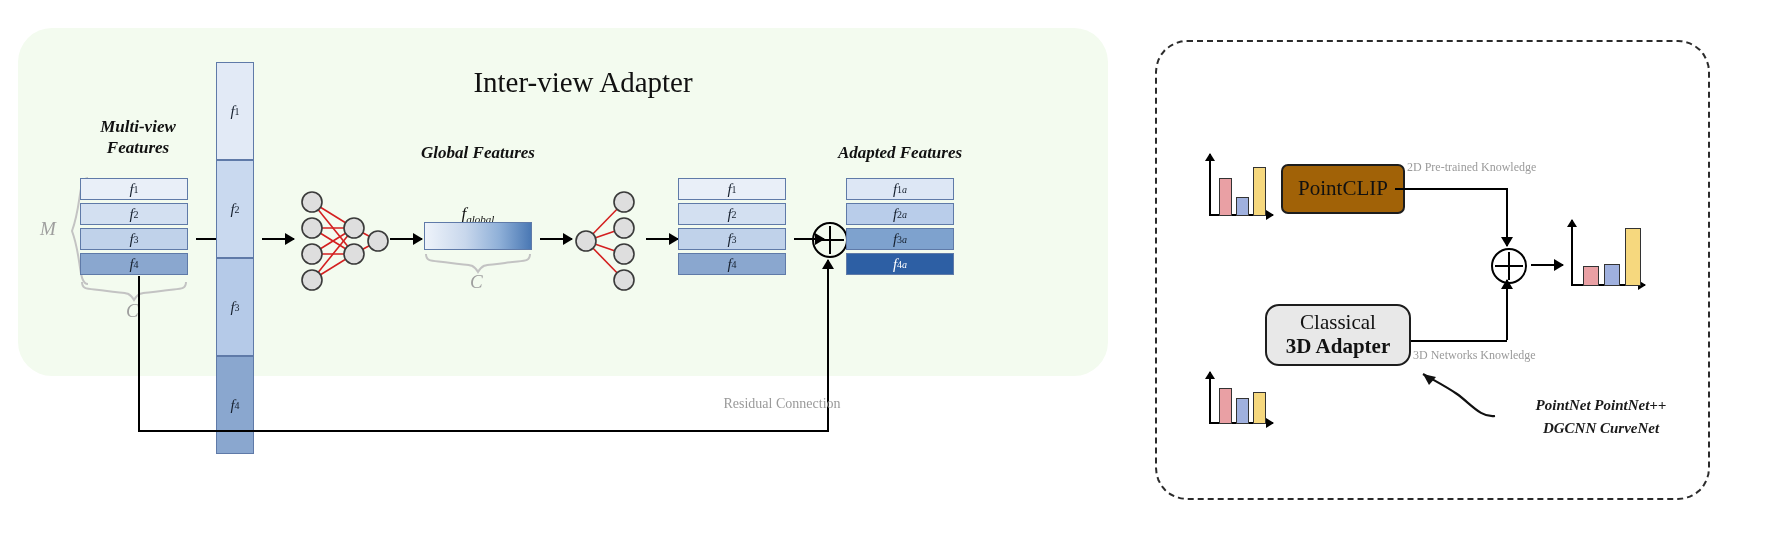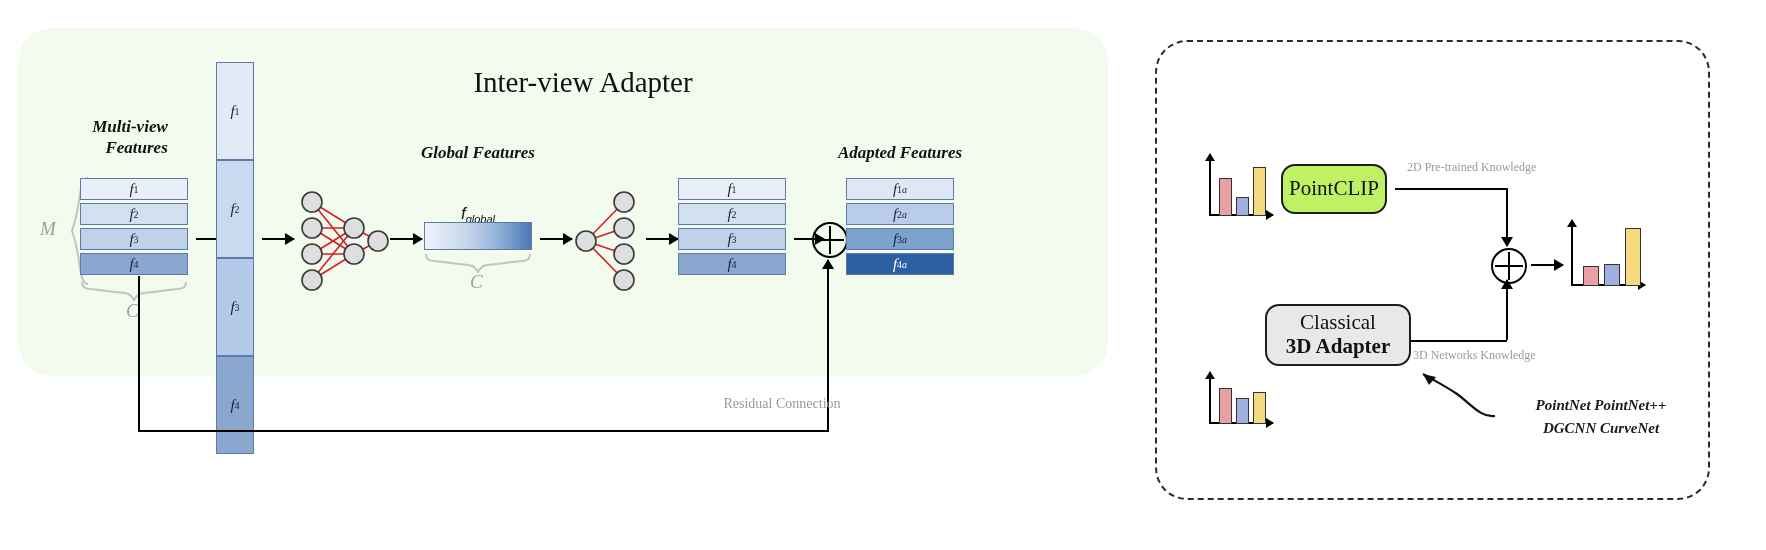--- a/index.html
+++ b/index.html
@@ -118,21 +118,21 @@
 </style>
 </head>
 <body>
 
 <div id="stage">
 
   <div id="left-panel">
 
     <div class="panel-title" style="left:565px;top:38px;transform:translateX(-50%);">Inter-view Adapter</div>
 
-    <div class="cap" style="left:112px;top:88px;transform:translateX(-50%);text-align:right;">Multi-view<br>Features</div>
+    <div class="cap" style="left:120px;top:88px;transform:translateX(-50%);">Multi-view<br>Features</div>
 
     <svg style="left:50px;top:148px;" width="24" height="110">
       <path d="M20 2 C10 2 14 28 4 55 C14 82 10 108 20 108" fill="none" stroke="#c3c3c3" stroke-width="2"></path>
     </svg>
     <div class="dimLabel" style="left:22px;top:190px;">M</div>
 
     <div class="fblock" style="left:62px;top:150px;width:108px;height:22px;background:#e9eff8;">
         <i>f</i>
         <sub>1</sub>
       </div>
@@ -196,21 +196,21 @@
         <circle cx="58" cy="40" r="10"></circle>
           <circle cx="58" cy="66" r="10"></circle>
         <circle cx="82" cy="53" r="10"></circle>
       </g>
     </svg>
 
     <div class="arrow" style="left:372px;top:210px;width:32px;"></div>
 
     <div class="cap" style="left:460px;top:114px;transform:translateX(-50%);">Global Features</div>
 
-    <div style="position:absolute;left:460px;top:176px;transform:translateX(-50%);font-family:Liberation Sans, sans-serif;font-style:italic;font-size:17px;color:#111;"><i>f</i><sub style="font-size:11px;">global</sub></div>
+    <div style="position:absolute;left:460px;top:176px;transform:translateX(-50%);font-family:Liberation Serif, serif;font-style:italic;font-size:17px;color:#111;"><i>f</i><sub style="font-size:11px;">global</sub></div>
 
     <div id="gfbar" style="left:406px;top:194px;width:108px;height:28px;"></div>
 
     <svg style="left:406px;top:224px;" width="108" height="22">
       <path d="M2 2 C2 11 10 8 27 11 C44 14 48 10 54 20 C60 10 64 14 81 11 C98 8 106 11 106 2" fill="none" stroke="#c3c3c3" stroke-width="2"></path>
     </svg>
     <div class="dimLabel" style="left:452px;top:243px;">C</div>
 
     <div class="arrow" style="left:522px;top:210px;width:32px;"></div>
 
@@ -289,21 +289,21 @@
 
 
     <div class="chartbox" style="left:52px;top:112px;width:66px;height:62px;">
       <div class="axisV"></div>
       <div class="axisH" style="width:64px;"></div>
       <div class="cbar" style="left:10px;width:13px;height:38px;background:#e9a0a4;"></div>
       <div class="cbar" style="left:27px;width:13px;height:19px;background:#9fb0de;"></div>
       <div class="cbar" style="left:44px;width:13px;height:49px;background:#f6d87e;"></div>
     </div>
 
-    <div class="roundbox" style="left:124px;top:122px;width:106px;height:50px;background:#bef264;">
+    <div class="roundbox" style="left:124px;top:122px;width:124px;height:50px;background:#a16207;border-radius:7px;">
       <span>PointCLIP</span>
     </div>
 
     <div class="plainline" style="left:238px;top:146px;width:112px;height:2px;"></div>
     <div class="arrow-down" style="left:349px;top:146px;height:58px;"></div>
     <div class="knowLabel" style="left:250px;top:118px;">2D Pre-trained Knowledge</div>
 
     <div class="roundbox" style="left:108px;top:262px;width:146px;height:62px;background:#e8e8e8;">
       <span>Classical</span>
       <span style="font-weight:bold;">3D Adapter</span>

